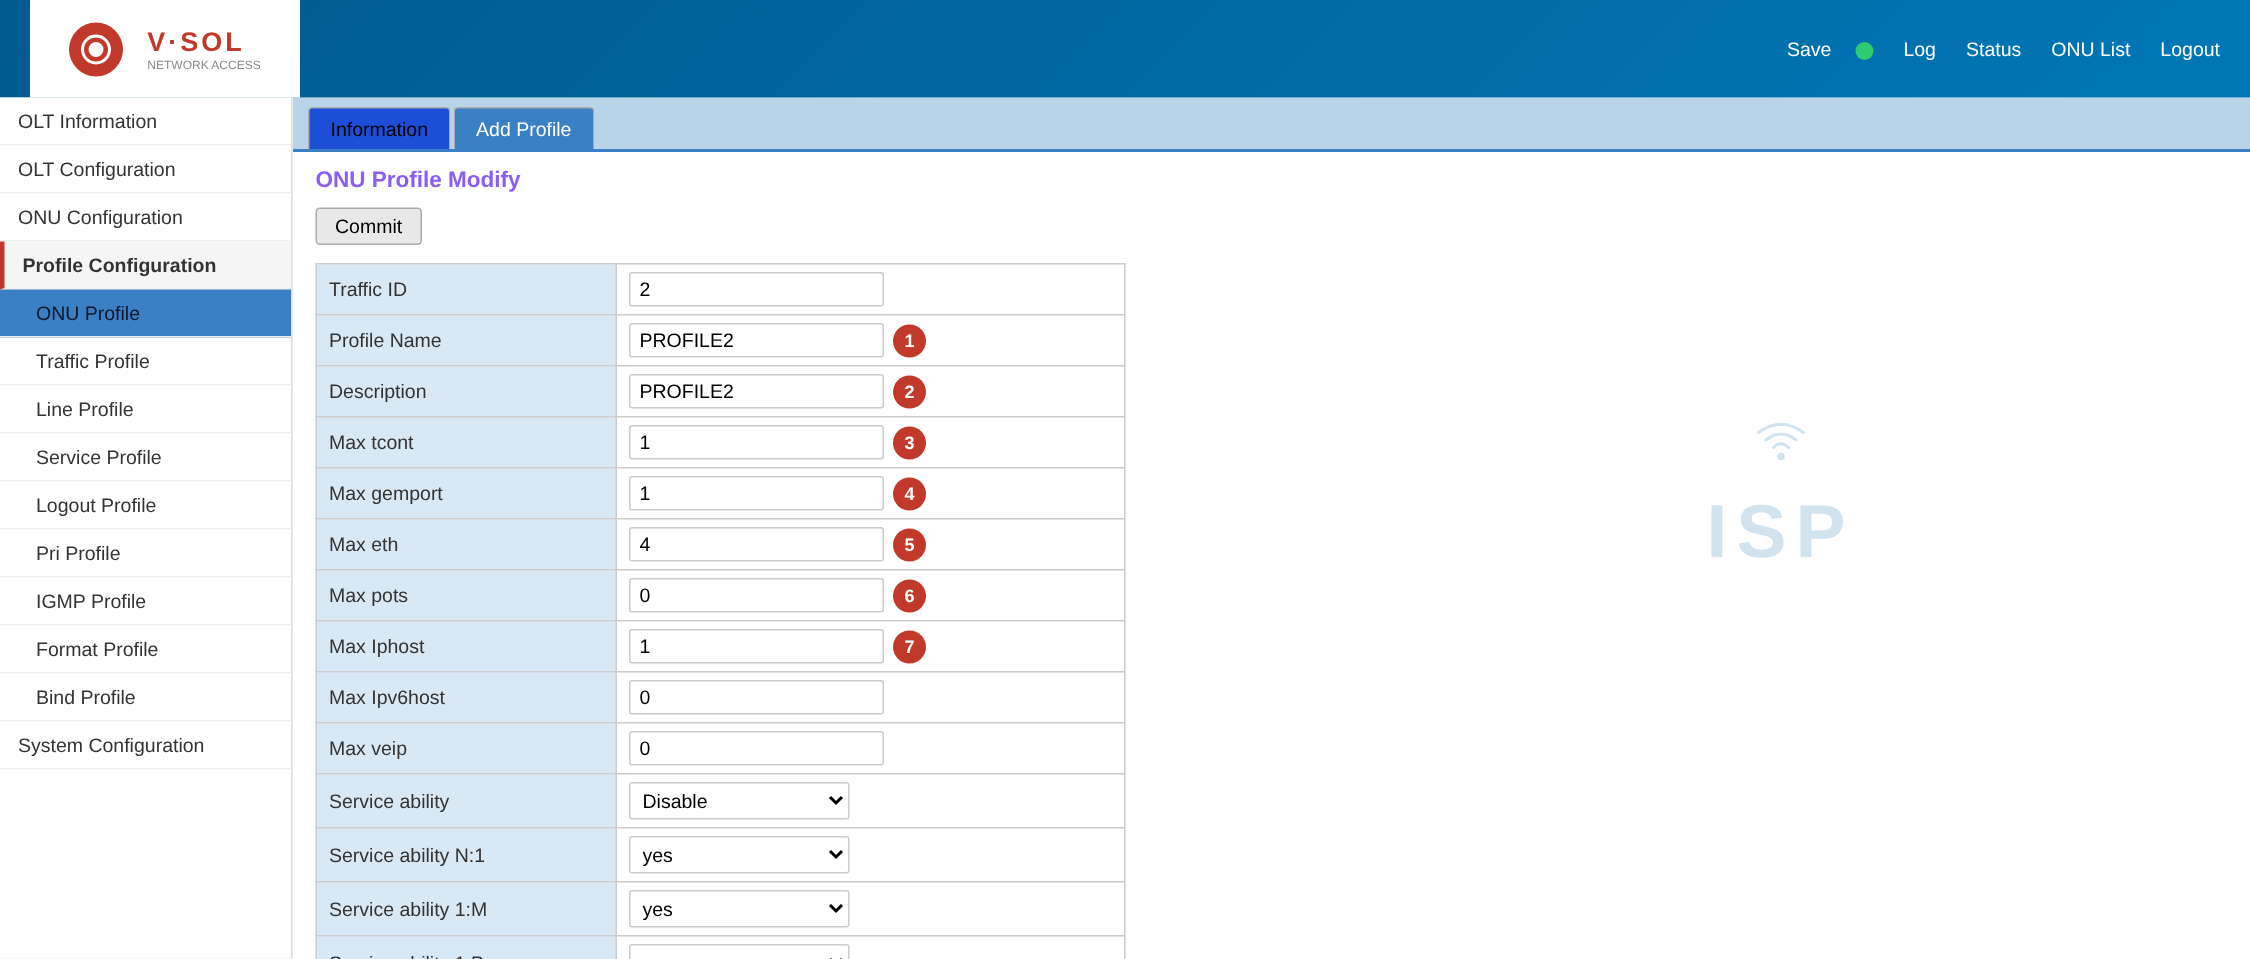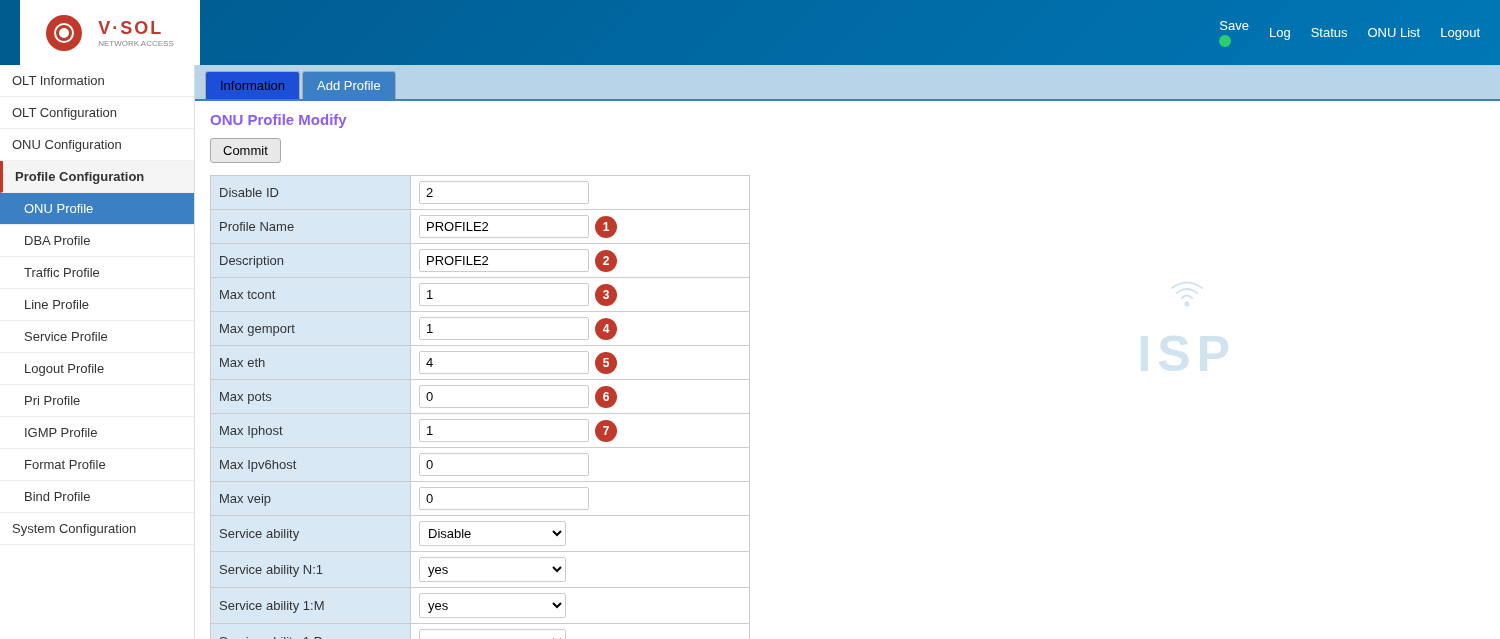--- a/index.html
+++ b/index.html
@@ -16,23 +16,22 @@
     }
     .header-right {
       display: flex;
       align-items: center;
       gap: 20px;
       color: white;
       font-size: 13px;
     }
     .header-save {
       display: flex;
-      align-items: flex-start;
-      gap: 2px;
-      flex-direction: column;
+      align-items: flex-end;
+      gap: 16px;
     }
     .status-dot {
       width: 12px;
       height: 12px;
       border-radius: 50%;
       background: #2ecc71;
     }
     .header-nav-link {
       color: white;
       cursor: pointer;
@@ -55,21 +54,21 @@
     }
     .sidebar-item {
       padding: 8px 12px;
       cursor: pointer;
       font-size: 13px;
       color: #333;
       border-bottom: 1px solid #eee;
     }
     .sidebar-item.active {
       background: #3b7fc4;
-      color: #ffffff;
+      color: #0f172a;
     }
     .sidebar-item.section-header {
       font-weight: bold;
       background: #f5f5f5;
       color: #333;
       border-left: 3px solid #c0392b;
     }
     .sidebar-item.sub-item {
       padding-left: 24px;
     }
@@ -224,21 +223,20 @@
 </div>
 
 <div class="layout">
 
   <div class="sidebar">
     <div class="sidebar-item">OLT Information</div>
     <div class="sidebar-item">OLT Configuration</div>
     <div class="sidebar-item">ONU Configuration</div>
     <div class="sidebar-item section-header">Profile Configuration</div>
     <div class="sidebar-item sub-item active">ONU Profile</div>
-    <div class="sidebar-item sub-item">DBA Profile</div>
     <div class="sidebar-item sub-item">Traffic Profile</div>
     <div class="sidebar-item sub-item">Line Profile</div>
     <div class="sidebar-item sub-item">Service Profile</div>
     <div class="sidebar-item sub-item">Logout Profile</div>
     <div class="sidebar-item sub-item">Pri Profile</div>
     <div class="sidebar-item sub-item">IGMP Profile</div>
     <div class="sidebar-item sub-item">Format Profile</div>
     <div class="sidebar-item sub-item">Bind Profile</div>
     <div class="sidebar-item">System Configuration</div>
   </div>
@@ -251,21 +249,21 @@
     </div>
 
     <div class="page-area">
       <div class="page-title">ONU Profile Modify</div>
       <button class="commit-btn">Commit</button>
 
       
       <table class="form-table">
         <tbody id="form-body">
         <tr>
-              <td>Disable ID</td>
+              <td>Traffic ID</td>
               <td>
                 <div class="badge-wrapper">
                   <input type="text" class="form-input" value="2" style="">
                 </div>
               </td>
             </tr>
             <tr>
               <td>Profile Name</td>
               <td>
                 <div class="badge-wrapper">

